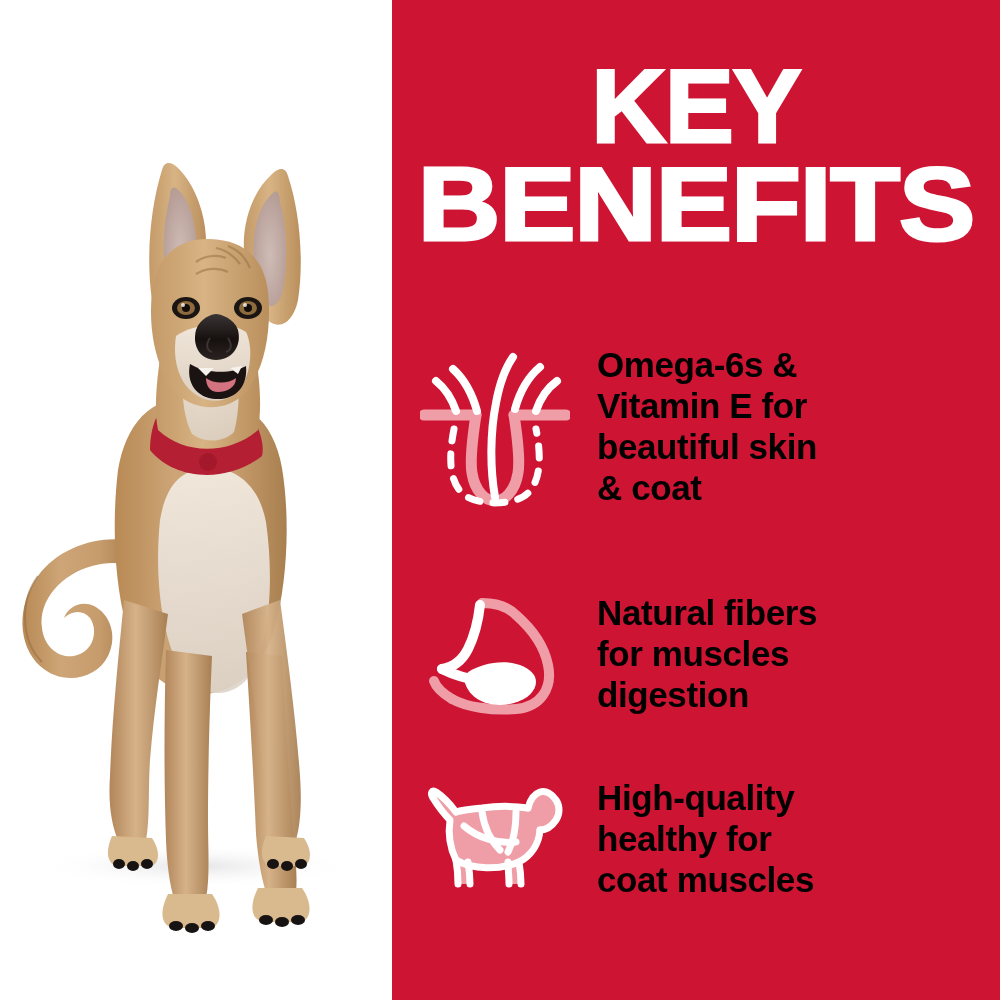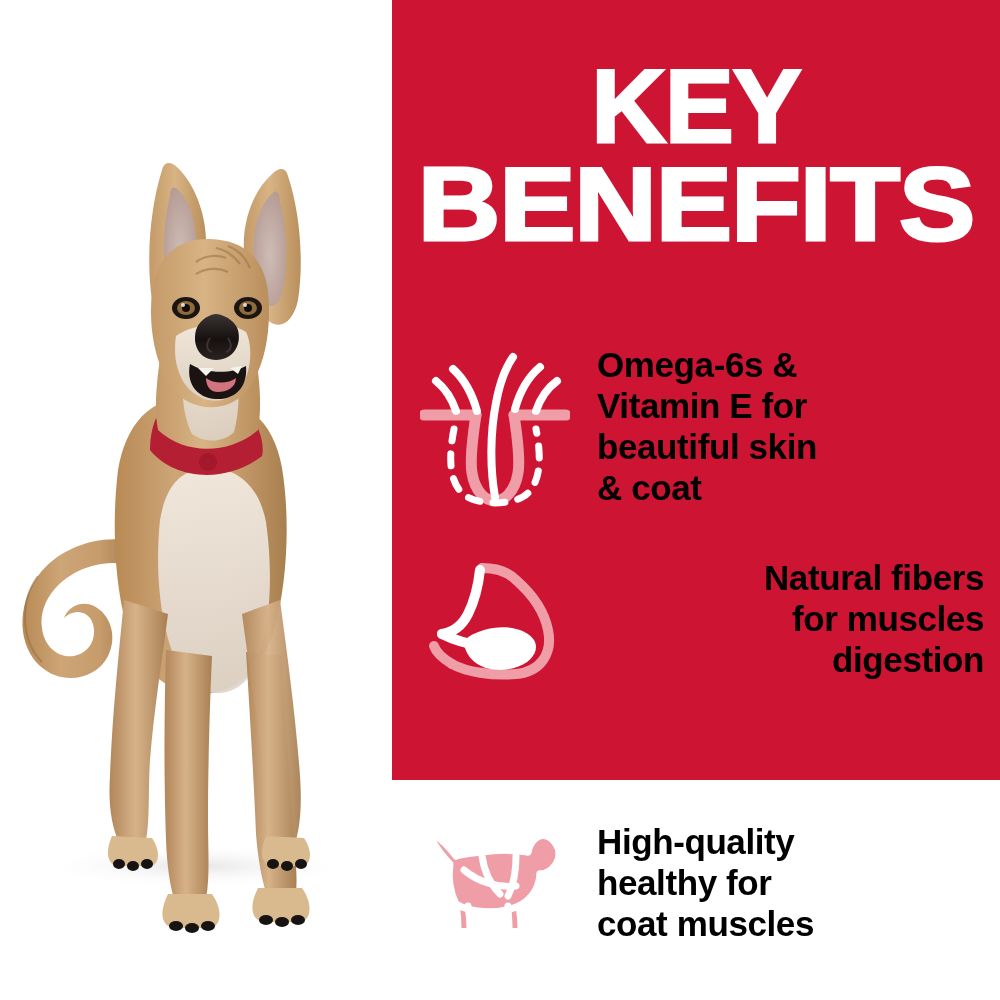--- a/index.html
+++ b/index.html
@@ -4,42 +4,42 @@
 <style>
   html,body{margin:0;padding:0;background:#fff;}
   body{width:1000px;height:1000px;overflow:hidden;font-family:"Liberation Sans",sans-serif;}
   #stage{position:relative;width:1000px;height:1000px;background:#ffffff;overflow:hidden;}
 
   
   #photo-panel{position:absolute;left:0;top:0;width:392px;height:1000px;background:#ffffff;}
   #dog-photo{position:absolute;left:0;top:0;width:392px;height:1000px;}
 
   
-  #red-panel{position:absolute;left:392px;top:0;width:608px;height:780px;background:#ce1433;}
+  #red-panel{position:absolute;left:392px;top:0;width:608px;height:1000px;background:#ce1433;}
 
   
   #title-block{position:absolute;left:0;top:58px;width:608px;text-align:center;}
   .title-line{
     color:#ffffff;
     font-family:"Liberation Sans",sans-serif;
     font-weight:bold;
     font-size:103px;
     line-height:0.95;
     letter-spacing:-1px;
     display:block;
     -webkit-text-stroke:3px #ffffff;
     paint-order:stroke fill;
   }
   #title-line-2{font-size:103px;transform:scaleX(1.11);transform-origin:center;}
 
   
   .benefit{position:absolute;left:0;width:608px;display:flex;align-items:flex-start;}
   #benefit-0{top:345px;}
-  #benefit-1{top:558px;text-align:right;}
-  #benefit-2{top:778px;margin-top:44px;}
+  #benefit-1{top:593px;}
+  #benefit-2{top:778px;}
 
   .benefit-icon{width:205px;flex:0 0 205px;display:flex;align-items:flex-start;justify-content:center;padding-top:4px;}
   .benefit-text{
     flex:1 1 auto;
     color:#000000;
     font-family:"Liberation Sans",sans-serif;
     font-weight:bold;
     font-size:35px;
     line-height:1.17;
     letter-spacing:-0.4px;

